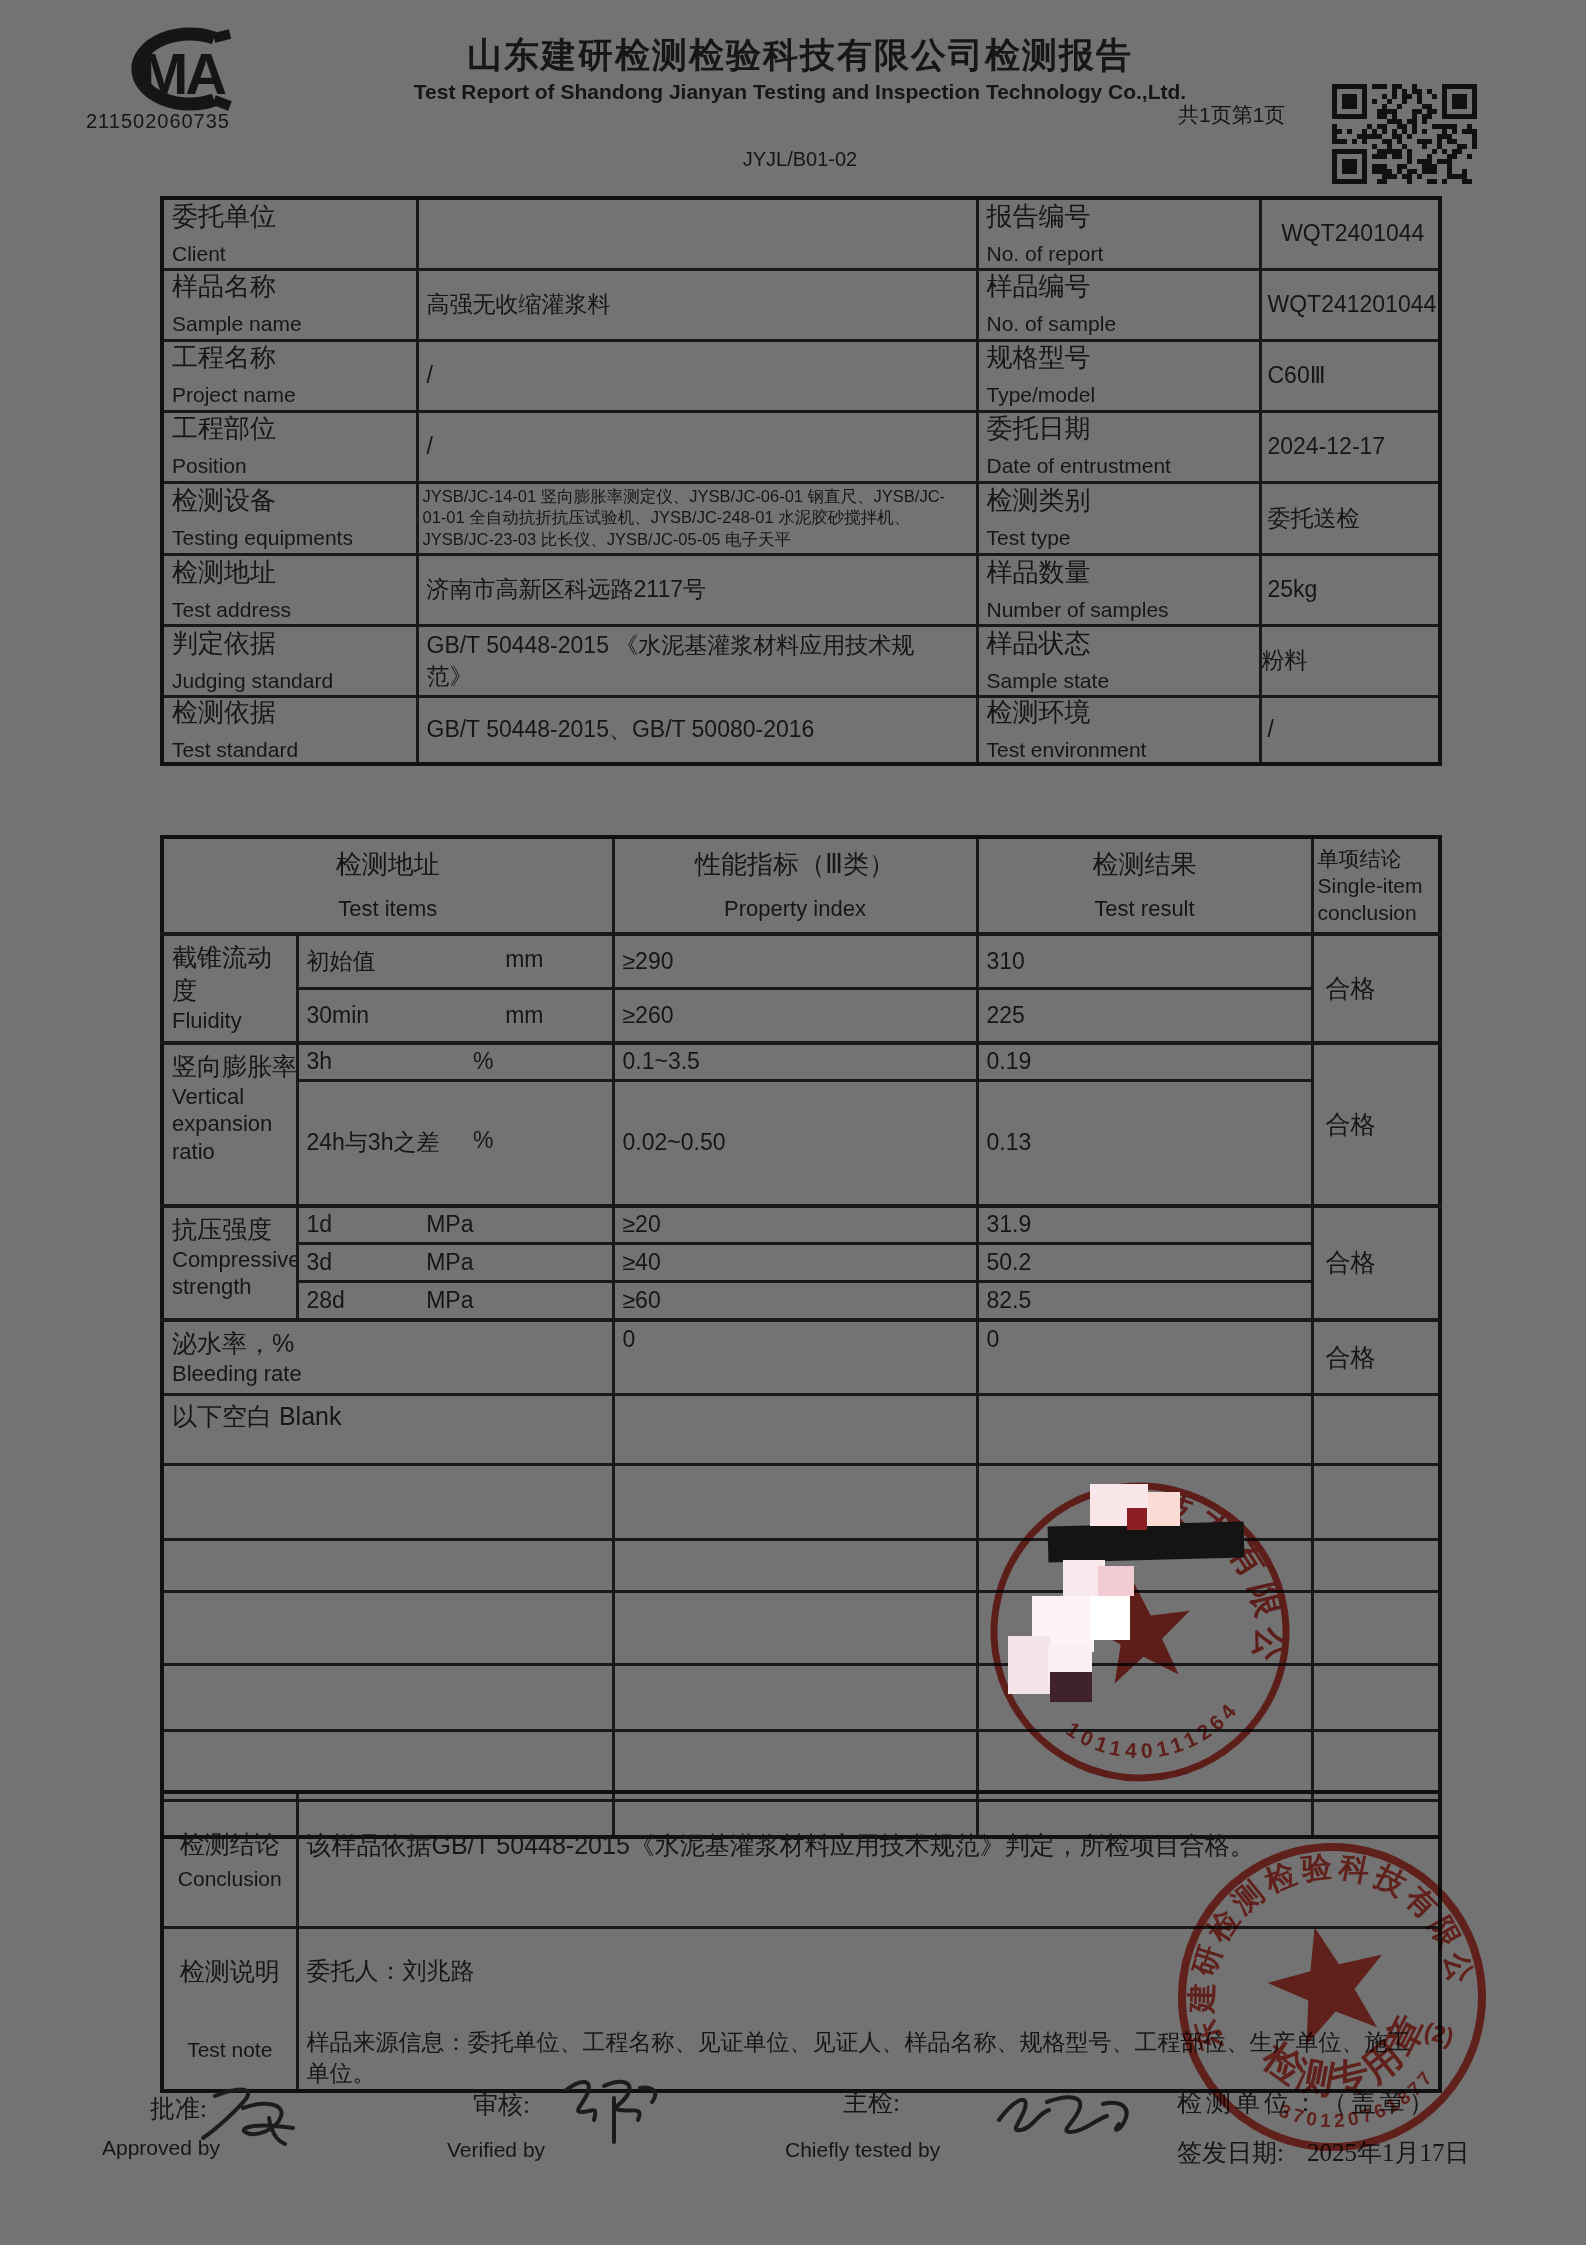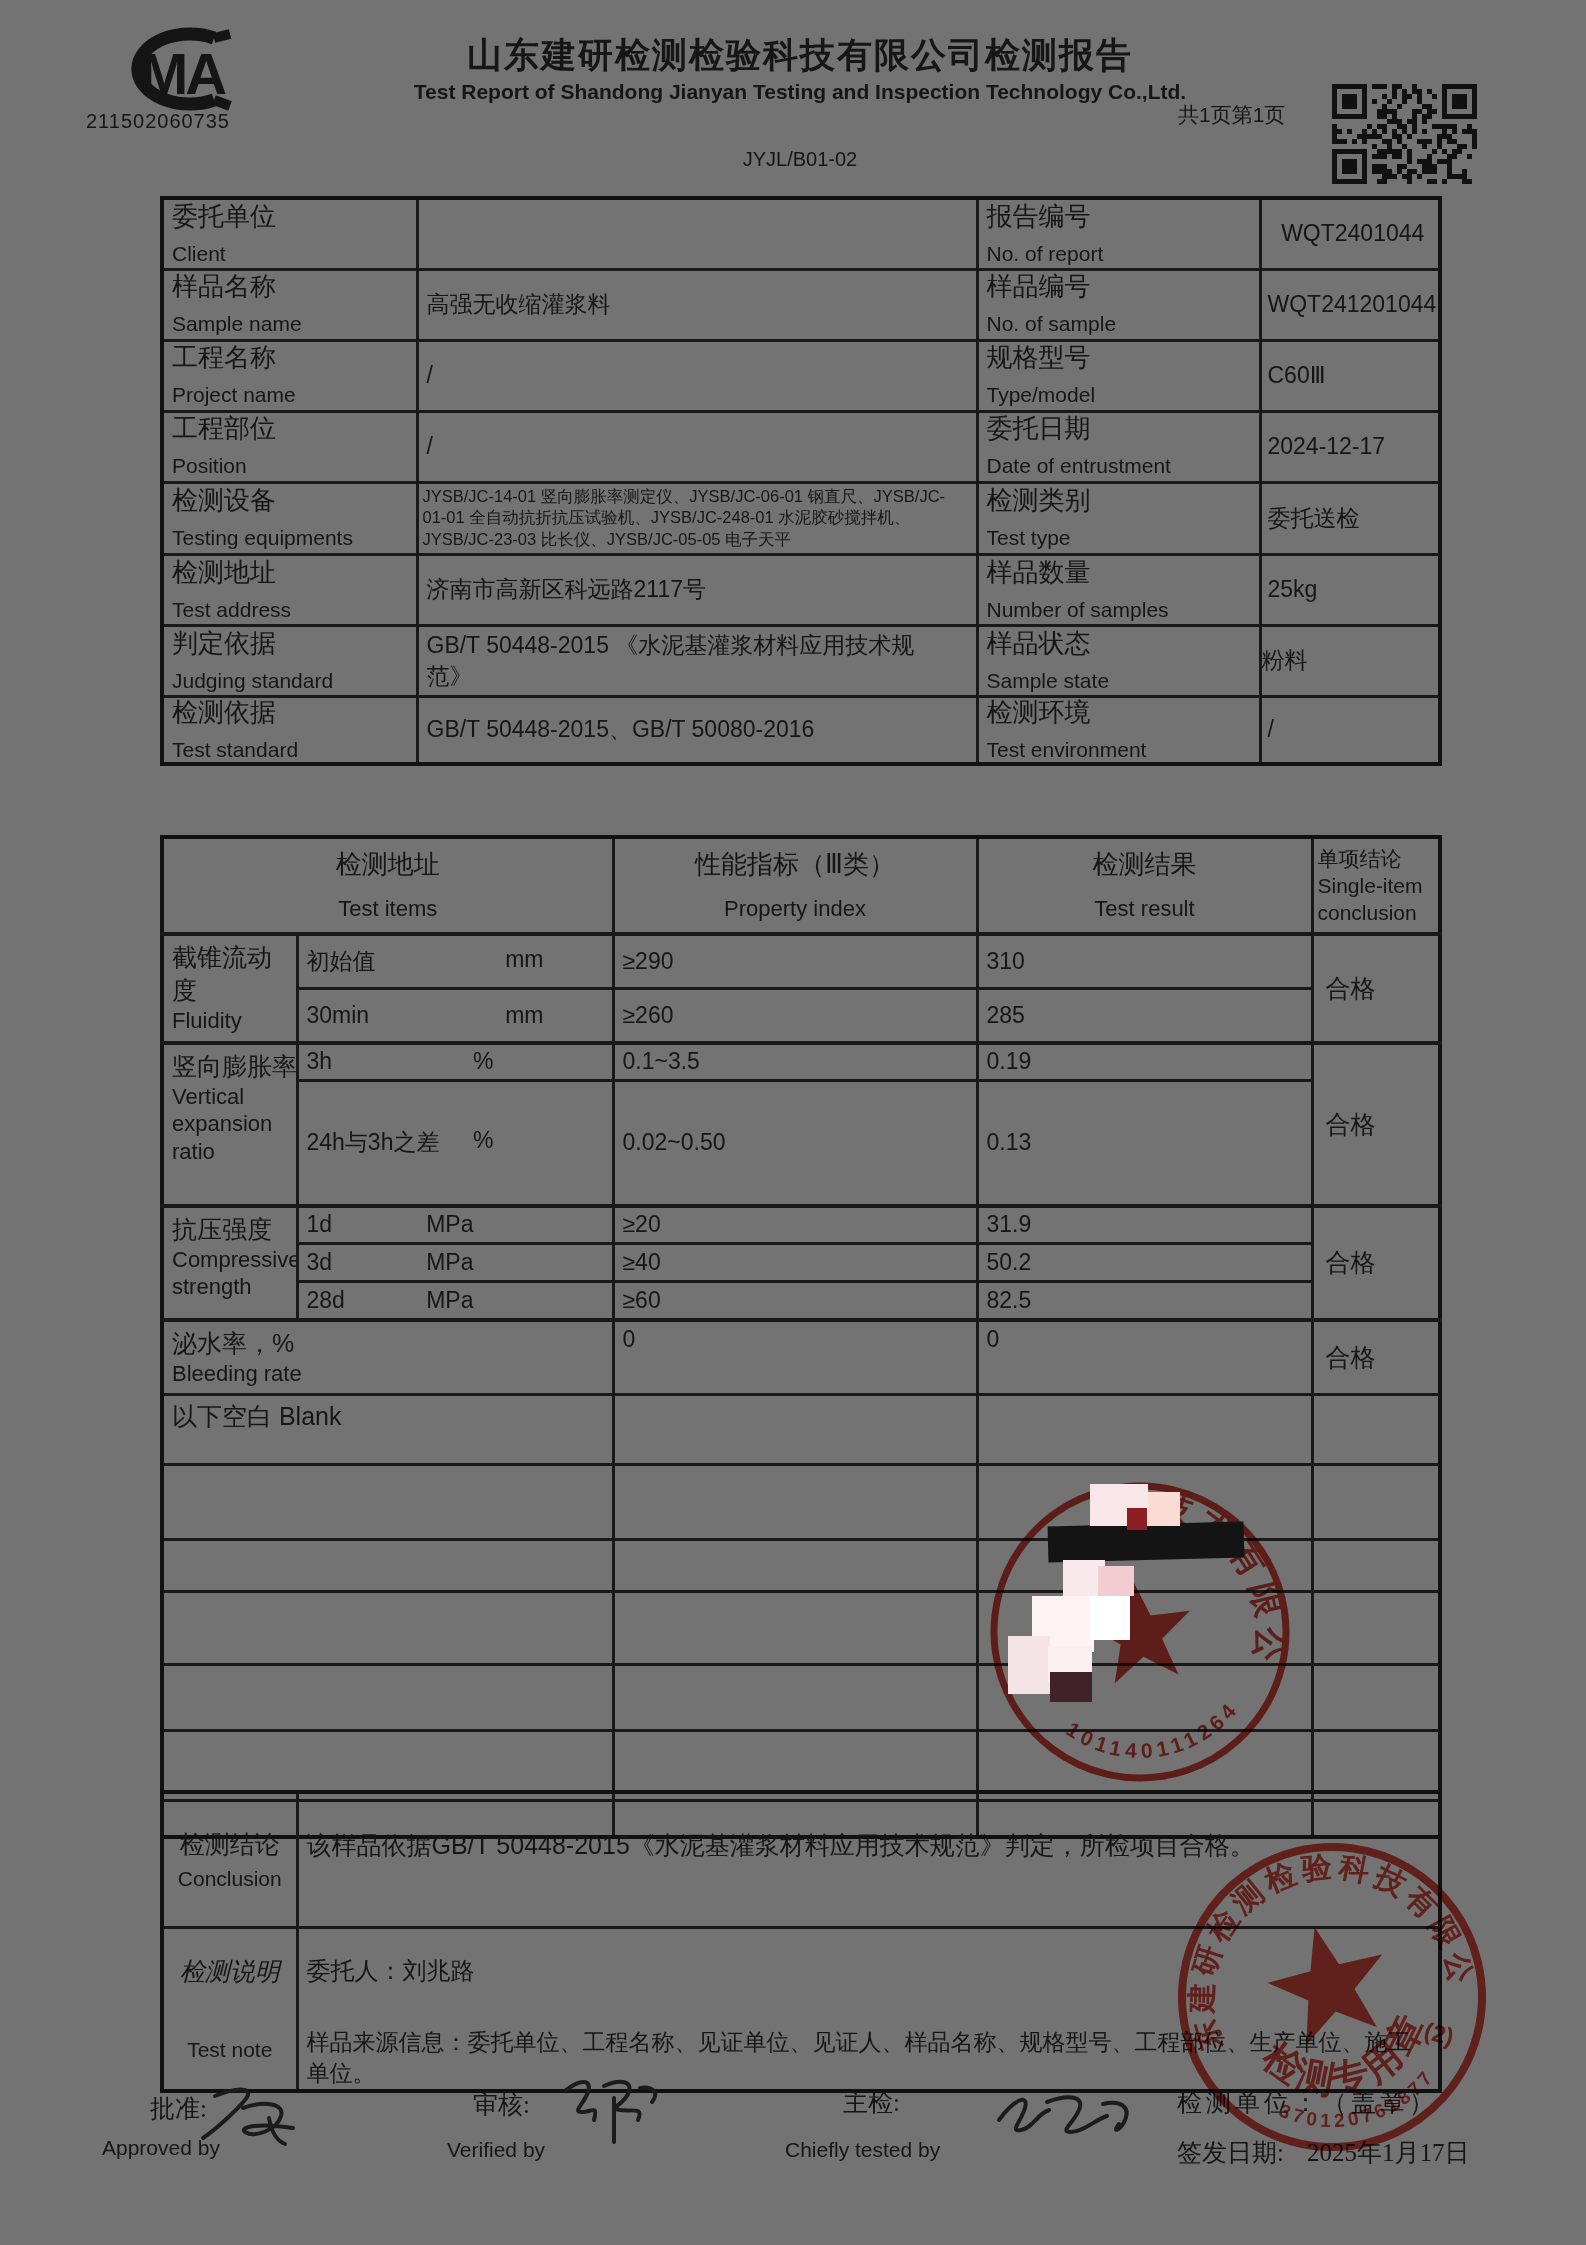--- a/index.html
+++ b/index.html
@@ -498,21 +498,21 @@
         <td rowspan="2" class="concl-val">合格</td>
       </tr>
       <tr style="height:38px">
         <td>
             <div class="subrow">
               <span>30min</span>
               <span class="unit">mm</span>
             </div>
           </td>
         <td class="idx">≥260</td>
-        <td class="idx">285</td>
+        <td class="idx">225</td>
       </tr>
 
       <tr class="thick" style="height:38px">
         <td rowspan="2" class="grpcell">
           <div class="grpflex">
             <span class="grp-cn" style="white-space:nowrap;">竖向膨胀率</span>
             <span class="grp-en preline">Vertical
 expansion
 ratio</span>
           </div>
@@ -642,21 +642,21 @@
     <tbody>
       <tr style="height:135px">
         <td class="ctr">
           <div style="font-size:25px;">检测结论</div>
           <div style="font-size:21px;margin-top:6px;">Conclusion</div>
         </td>
         <td style="font-size:25px;padding-bottom:28px;vertical-align:middle;">该样品依据GB/T 50448-2015《水泥基灌浆材料应用技术规范》判定，所检项目合格。</td>
       </tr>
       <tr style="height:160px">
         <td class="ctr">
-          <div style="font-size:25px;margin-bottom:50px;font-style:italic;">检测说明</div>
+          <div style="font-size:25px;margin-bottom:50px;">检测说明</div>
           <div style="font-size:21px;">Test note</div>
         </td>
         <td style="vertical-align:top;">
           <div style="font-size:24px;margin-top:26px;">委托人：刘兆路</div>
           <div style="font-size:23px;margin-top:40px;line-height:1.35;">样品来源信息：委托单位、工程名称、见证单位、见证人、样品名称、规格型号、工程部位、生产单位、施工单位。</div>
         </td>
       </tr>
     </tbody>
   </table>
 

